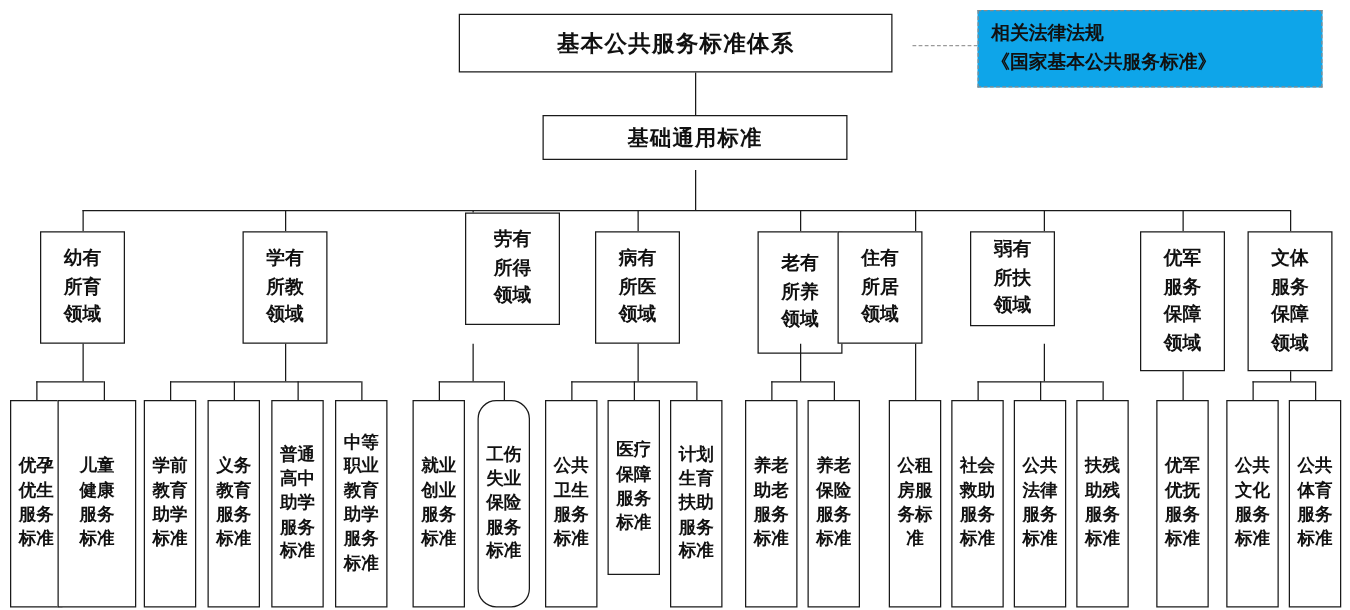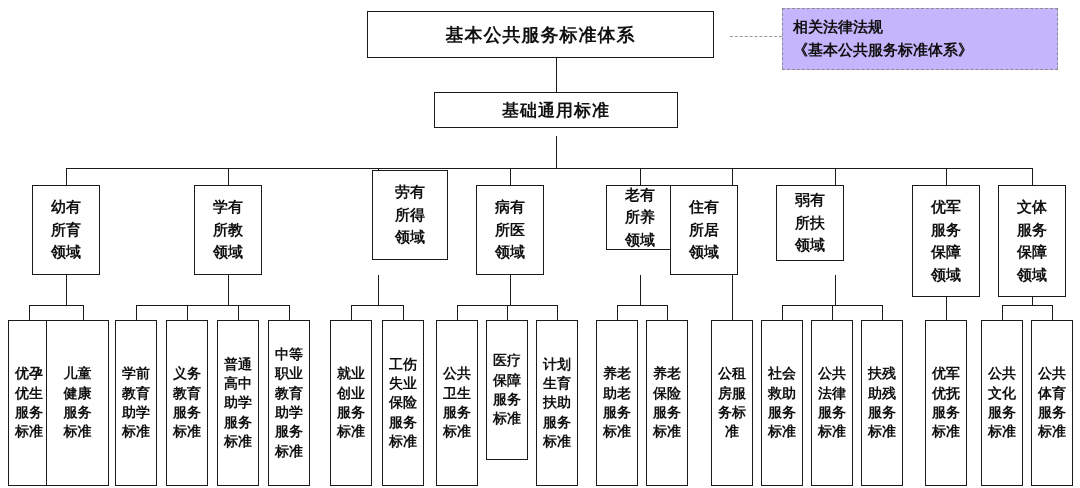--- a/index.html
+++ b/index.html
@@ -25,21 +25,21 @@
     font-weight:bold;
   }
   .root-box{font-size:18px;letter-spacing:1px;}
   .general-box{font-size:17px;letter-spacing:1px;}
   .domain-box{font-size:15px;line-height:1.5;}
   .leaf-box{font-size:14px;line-height:1.38;}
   .legal-box{
     position:absolute;
     box-sizing:border-box;
     border:1.2px dashed #8a8a8a;
-    background:#c4b5fd;
+    background:#0ea5e9;
     display:flex;
     flex-direction:column;
     justify-content:center;
     align-items:flex-start;
     padding:4px 10px;
     font-weight:bold;
     font-size:15px;
     line-height:1.55;
     text-align:left;
   }
@@ -51,21 +51,21 @@
 <body>
 
 <div class="canvas">
 
   <div class="box root-box" style="left:367px;top:11px;width:347px;height:47px;">基本公共服务标准体系</div>
 
   <div class="dline" style="left:730px;top:36px;width:52px;"></div>
 
   <div class="legal-box" style="left:782px;top:8px;width:276px;height:62px;">
     <span>相关法律法规</span>
-    <span>《基本公共服务标准体系》</span>
+    <span>《国家基本公共服务标准》</span>
   </div>
 
   <div class="vline" style="left:556px;top:58px;height:34px;"></div>
 
   <div class="box general-box" style="left:434px;top:92px;width:244px;height:36px;">基础通用标准</div>
 
   <div class="vline" style="left:556px;top:136px;height:32px;"></div>
   <div class="hline" style="left:66px;top:168px;width:966px;"></div>
 
   <div class="vline" style="left:66px;top:168px;height:17px;"></div>
@@ -83,21 +83,21 @@
 领域</div>
   <div class="box domain-box" style="left:194px;top:185px;width:68px;height:90px;">学有
 所教
 领域</div>
   <div class="box domain-box" style="left:344px;top:170px;width:76px;height:90px;margin-left:28px;">劳有
 所得
 领域</div>
   <div class="box domain-box" style="left:476px;top:185px;width:68px;height:90px;">病有
 所医
 领域</div>
-  <div class="box domain-box" style="left:606px;top:185px;width:68px;height:65px;">老有
+  <div class="box domain-box" style="left:606px;top:185px;width:68px;height:98px;">老有
 所养
 领域</div>
   <div class="box domain-box" style="left:670px;top:185px;width:68px;height:90px;">住有
 所居
 领域</div>
   <div class="box domain-box" style="left:776px;top:185px;width:68px;height:76px;">弱有
 所扶
 领域</div>
   <div class="box domain-box" style="left:912px;top:185px;width:68px;height:112px;">优军
 服务
@@ -177,21 +177,21 @@
 职业
 教育
 助学
 服务
 标准</div>
 
   <div class="box leaf-box" style="left:330px;top:320px;width:42px;height:166px;">就业
 创业
 服务
 标准</div>
-  <div class="box leaf-box" style="left:382px;top:320px;width:42px;height:166px;">工伤
+  <div class="box leaf-box" style="left:382px;top:320px;width:42px;height:166px;border-radius:15px;">工伤
 失业
 保险
 服务
 标准</div>
 
   <div class="box leaf-box" style="left:436px;top:320px;width:42px;height:166px;">公共
 卫生
 服务
 标准</div>
   <div class="box leaf-box" style="left:486px;top:320px;width:42px;height:140px;">医疗

